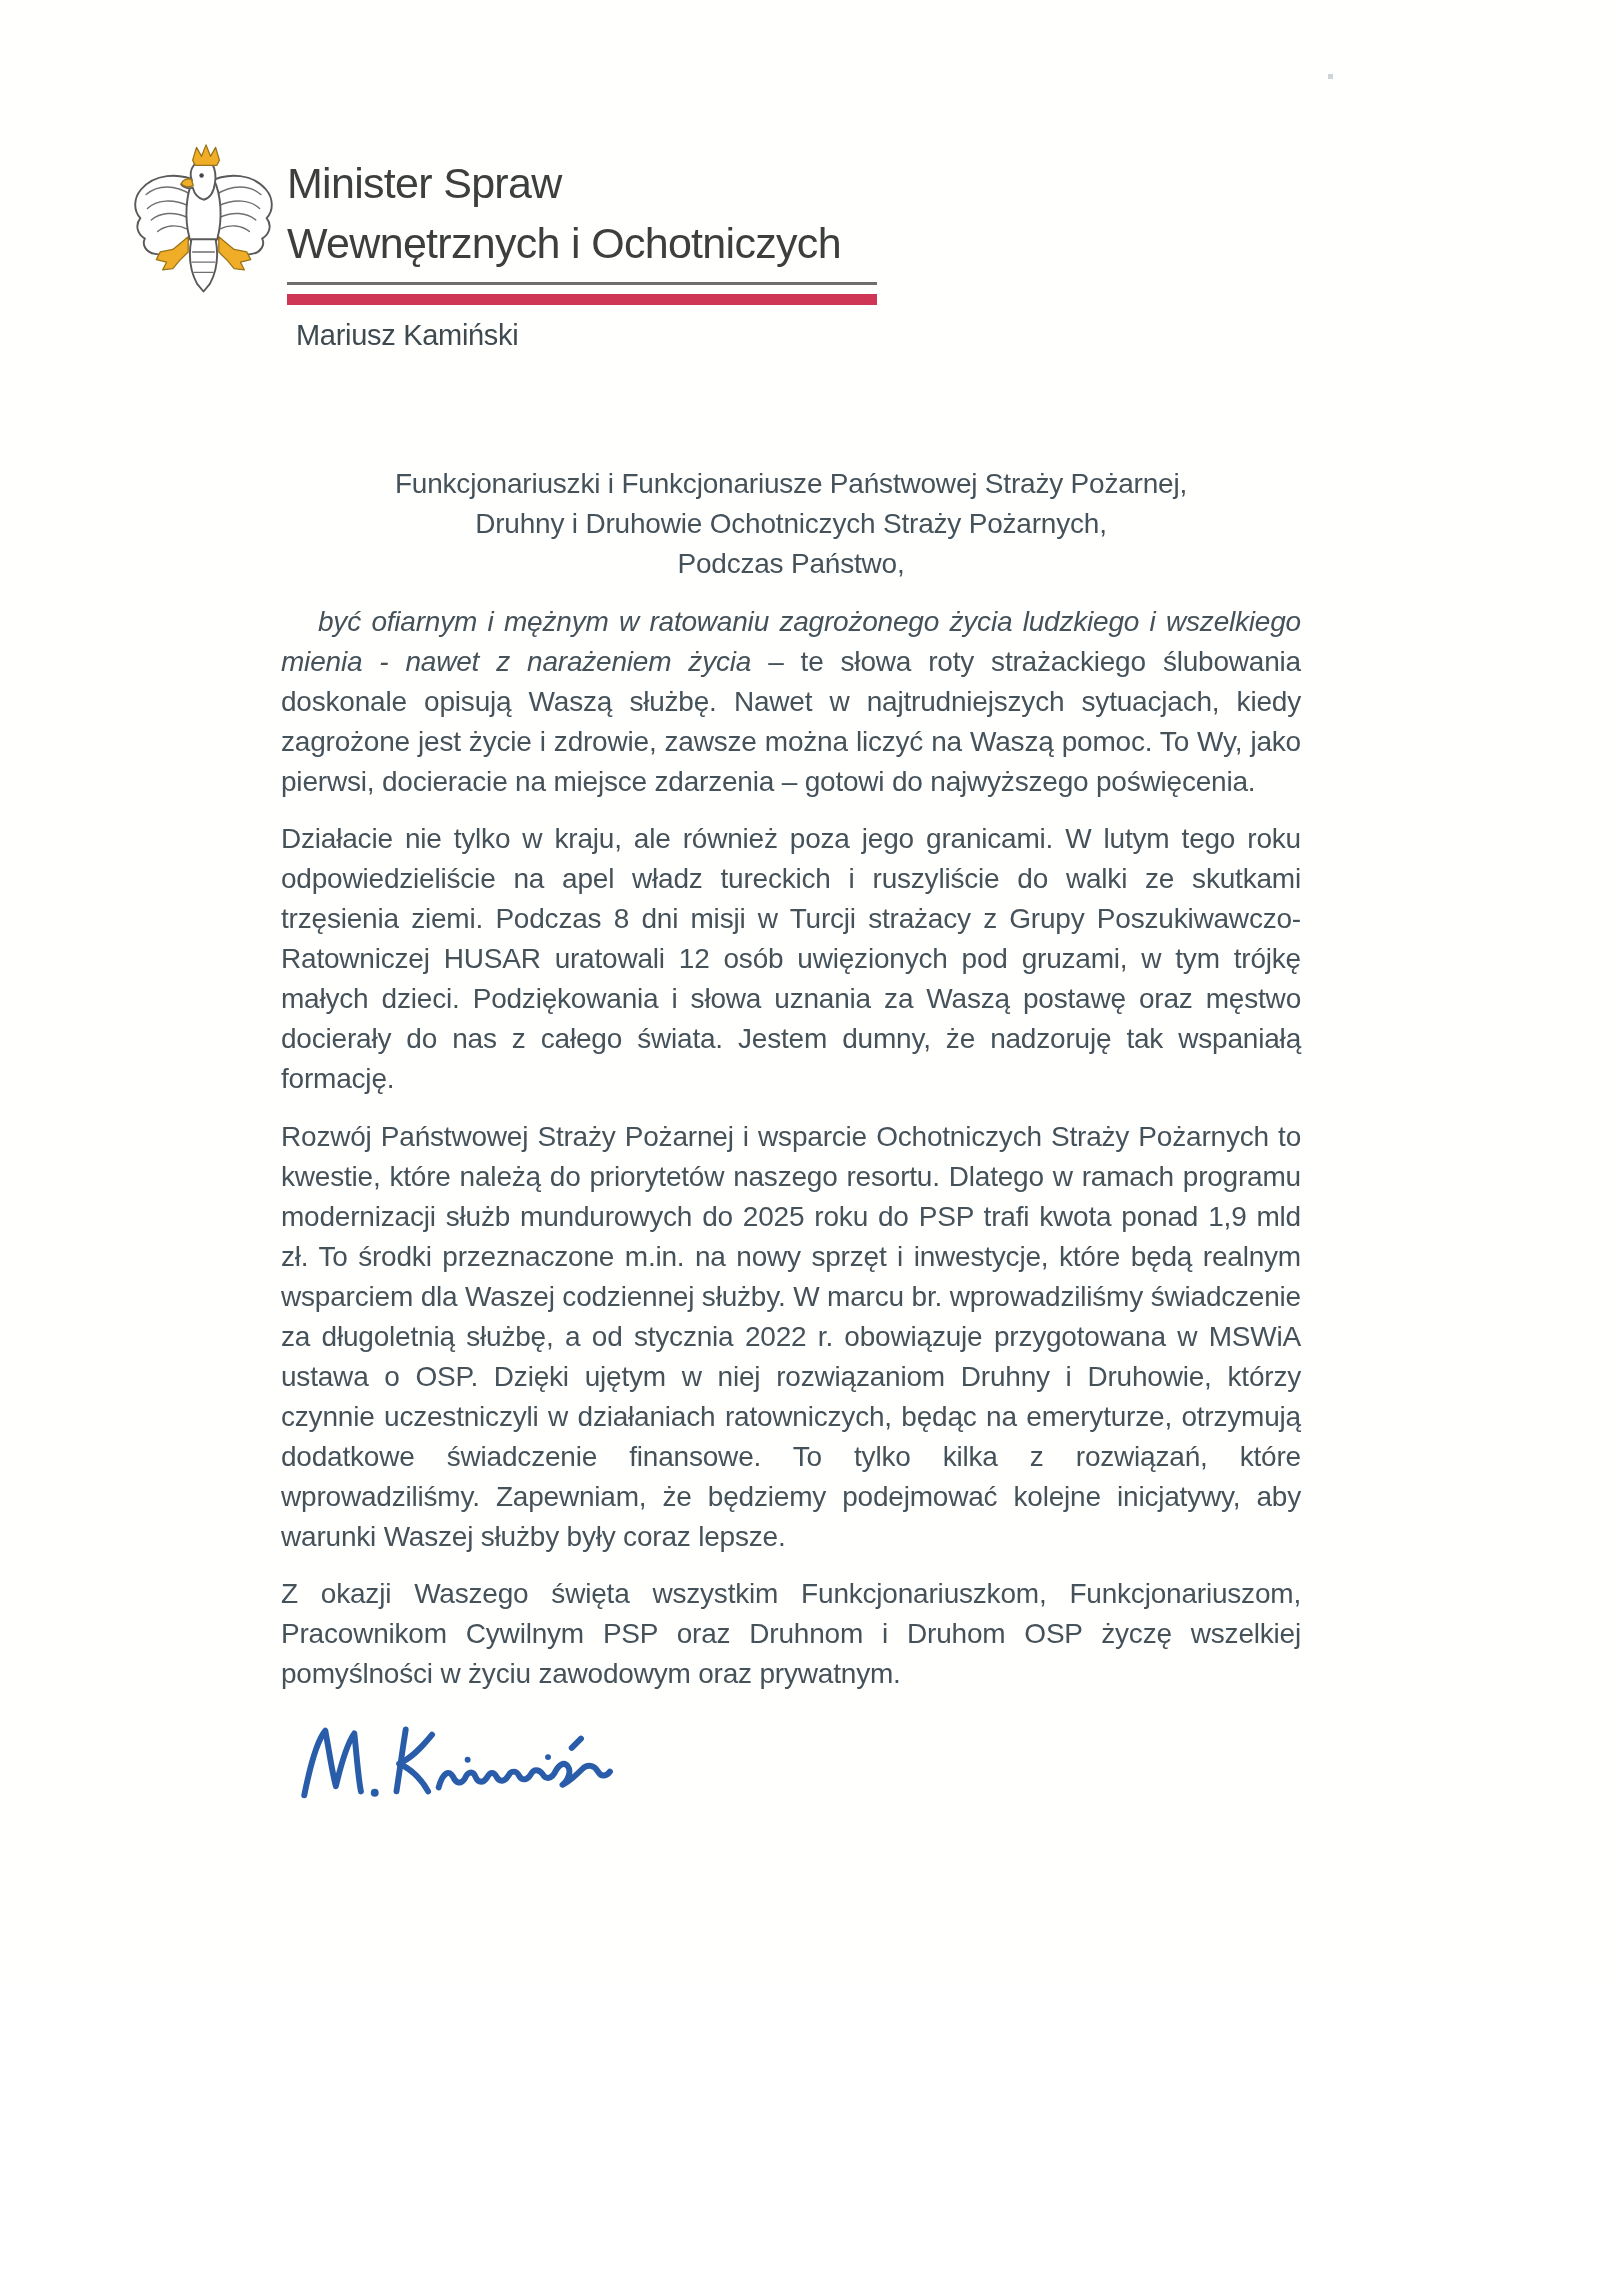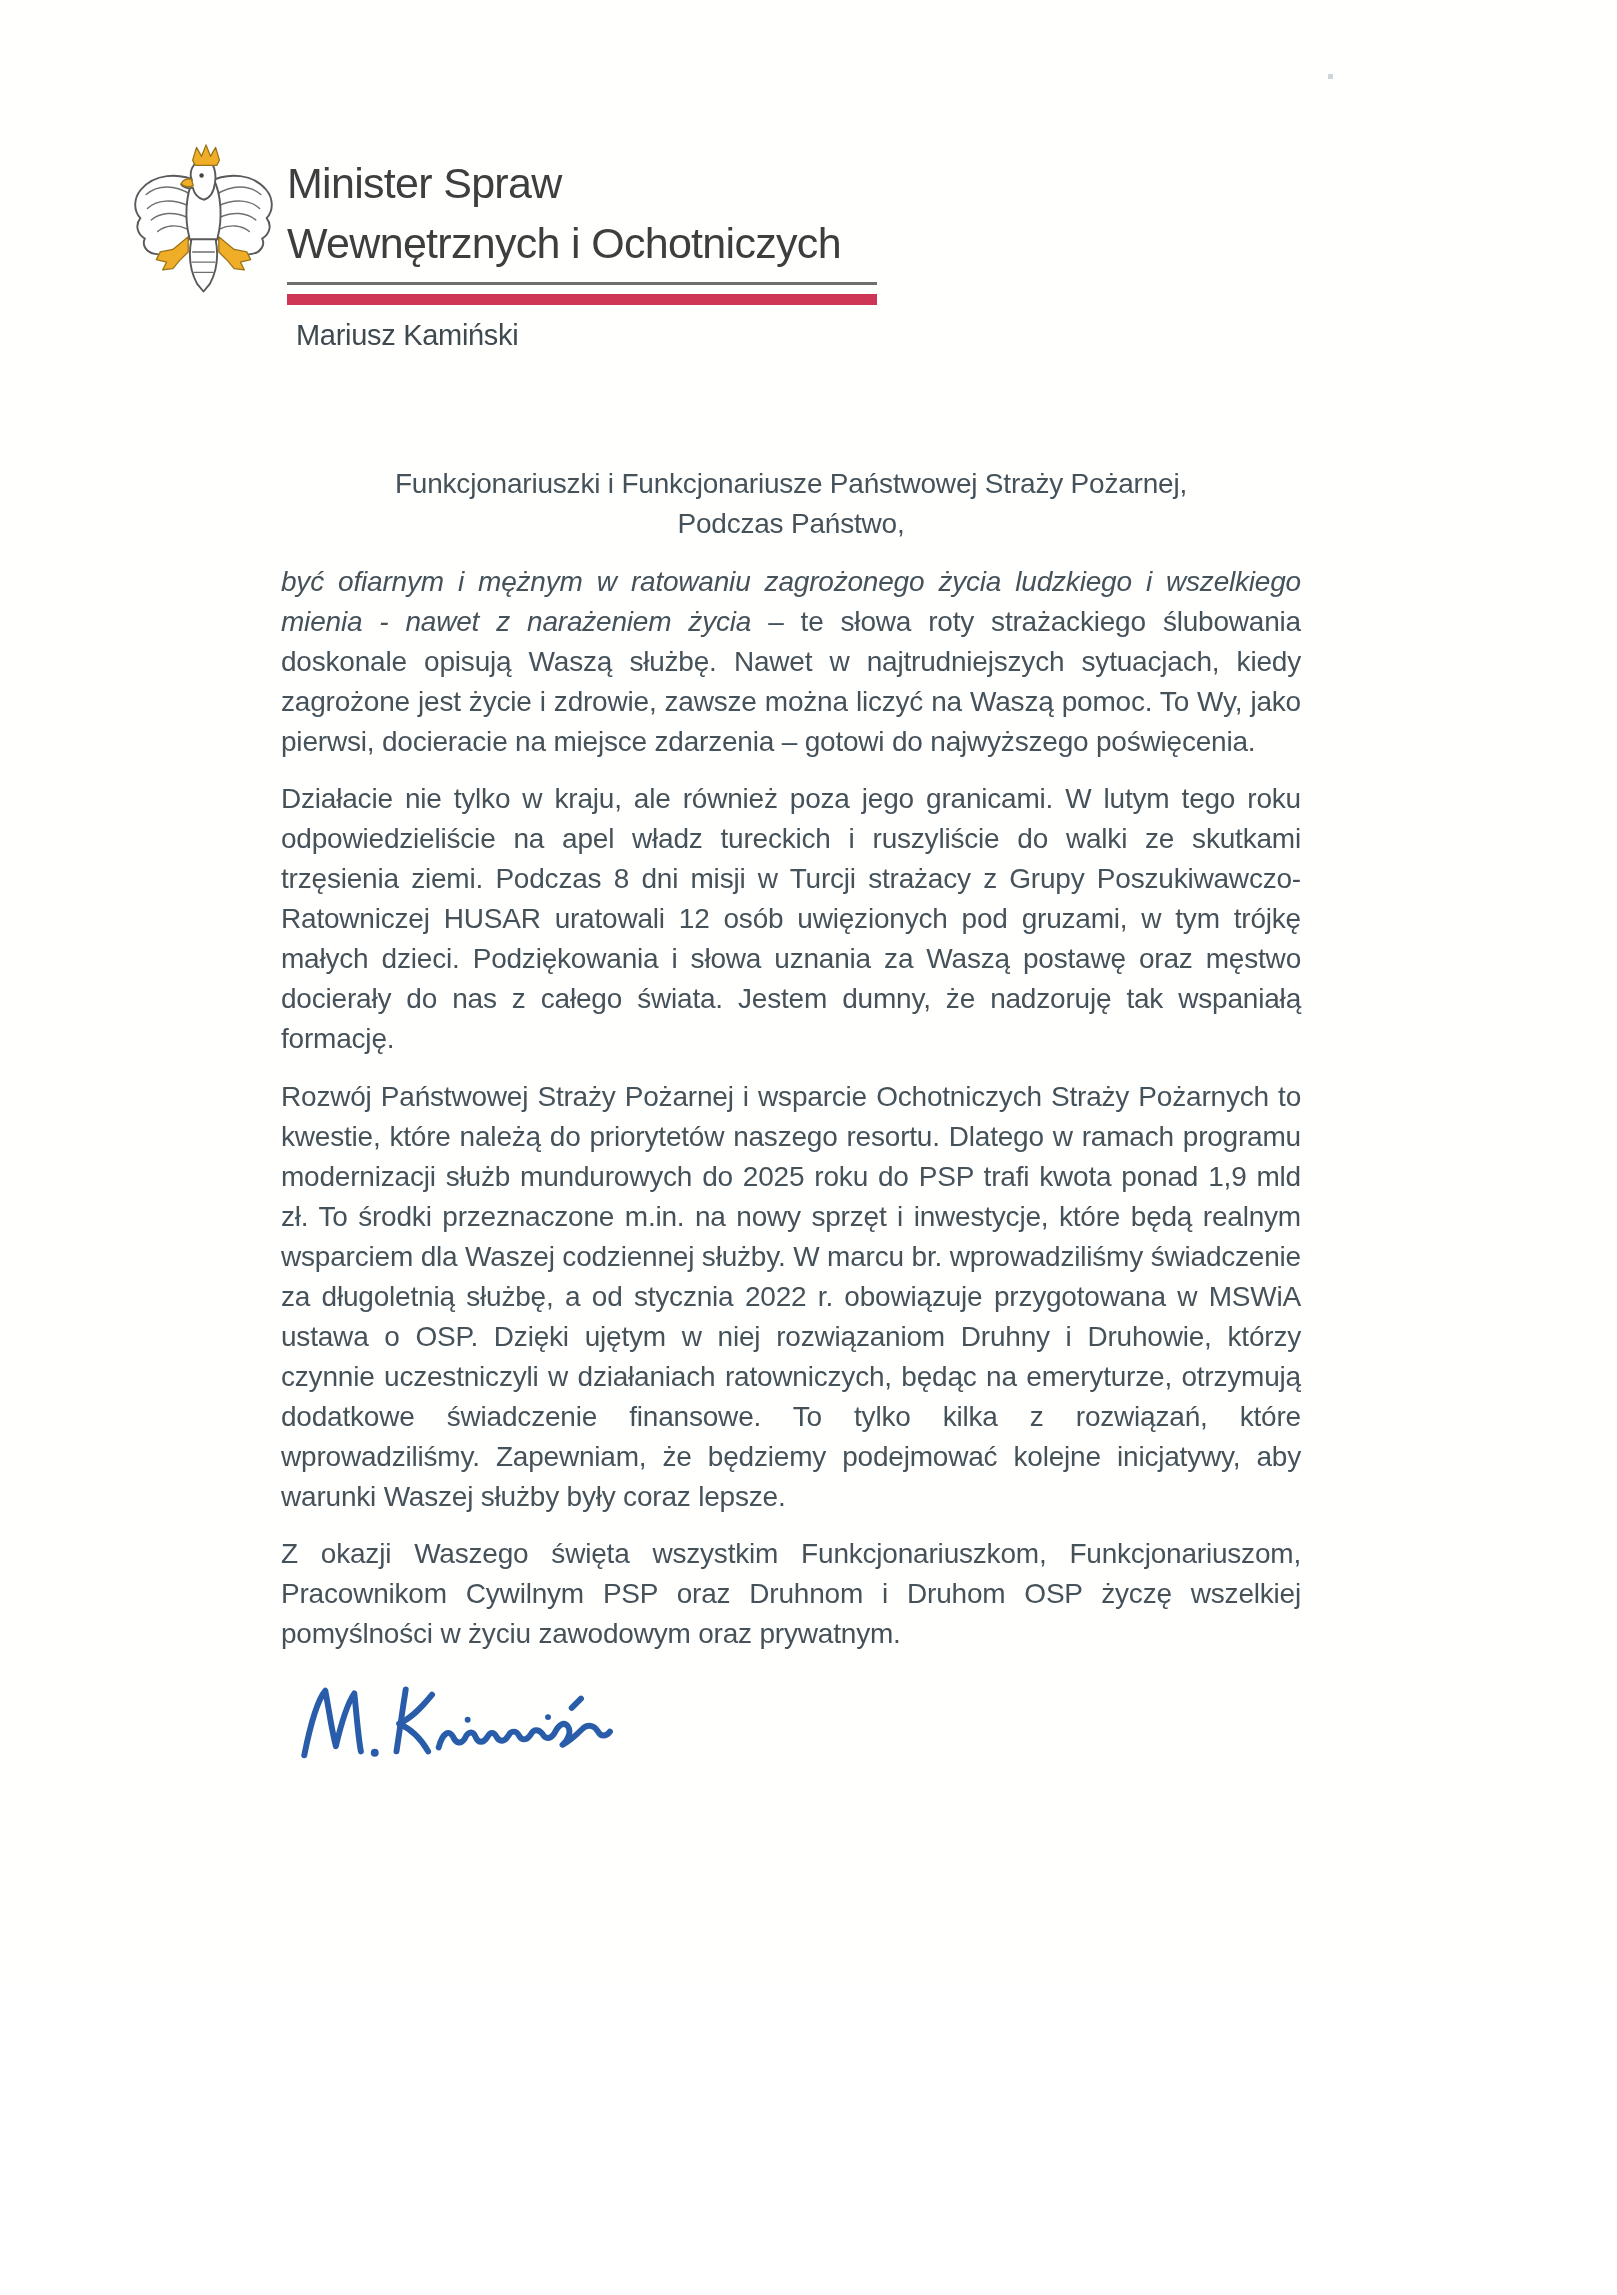--- a/index.html
+++ b/index.html
@@ -66,21 +66,21 @@
     color: #46525a;
     font-size: 28px;
     line-height: 40px;
     letter-spacing: -0.2px;
   }
   .salutation div { text-align: center; }
   .letter-body p {
     margin: 17.6px 0 0 0;
     text-align: justify;
   }
-  .letter-body em { font-style: italic; }
+  .letter-body em { font-style: italic; margin-left: 37px; }
   .closing { margin-top: 19.6px; }
   .signature-wrap {
     margin-top: 17px;
     margin-left: 2.6px;
     width: 391px;
     height: 112px;
   }
   .signature-wrap svg { width: 100%; height: 100%; }
 
   
@@ -141,20 +141,21 @@
 
   <div class="rule-gray"></div>
   <div class="bar-red"></div>
 
   <div class="minister-name">Mariusz Kamiński</div>
 
   <div class="letter-body">
 
     <div class="salutation">
       <div>Funkcjonariuszki i Funkcjonariusze Państwowej Straży Pożarnej,</div>
+      <div>Druhny i Druhowie Ochotniczych Straży Pożarnych,</div>
       <div>Podczas Państwo,</div>
     </div>
 
     <p><em>być ofiarnym i mężnym w ratowaniu zagrożonego życia ludzkiego i wszelkiego mienia - nawet z narażeniem życia</em><span> – te słowa roty strażackiego ślubowania doskonale opisują Waszą służbę. Nawet w najtrudniejszych sytuacjach, kiedy zagrożone jest życie i zdrowie, zawsze można liczyć na Waszą pomoc. To Wy, jako pierwsi, docieracie na miejsce zdarzenia – gotowi do najwyższego poświęcenia.</span></p>
 
 
     <p>Działacie nie tylko w kraju, ale również poza jego granicami. W lutym tego roku odpowiedzieliście na apel władz tureckich i ruszyliście do walki ze skutkami trzęsienia ziemi. Podczas 8 dni misji w Turcji strażacy z Grupy Poszukiwawczo-Ratowniczej HUSAR uratowali 12 osób uwięzionych pod gruzami, w tym trójkę małych dzieci. Podziękowania i słowa uznania za Waszą postawę oraz męstwo docierały do nas z całego świata. Jestem dumny, że nadzoruję tak wspaniałą formację.</p>
 
     <p>Rozwój Państwowej Straży Pożarnej i wsparcie Ochotniczych Straży Pożarnych to kwestie, które należą do priorytetów naszego resortu. Dlatego w ramach programu modernizacji służb mundurowych do 2025 roku do PSP trafi kwota ponad 1,9 mld zł. To środki przeznaczone m.in. na nowy sprzęt i inwestycje, które będą realnym wsparciem dla Waszej codziennej służby. W marcu br. wprowadziliśmy świadczenie za długoletnią służbę, a od stycznia 2022 r. obowiązuje przygotowana w MSWiA ustawa o OSP. Dzięki ujętym w niej rozwiązaniom Druhny i Druhowie, którzy czynnie uczestniczyli w działaniach ratowniczych, będąc na emeryturze, otrzymują dodatkowe świadczenie finansowe. To tylko kilka z rozwiązań, które wprowadziliśmy. Zapewniam, że będziemy podejmować kolejne inicjatywy, aby warunki Waszej służby były coraz lepsze.</p>
 

